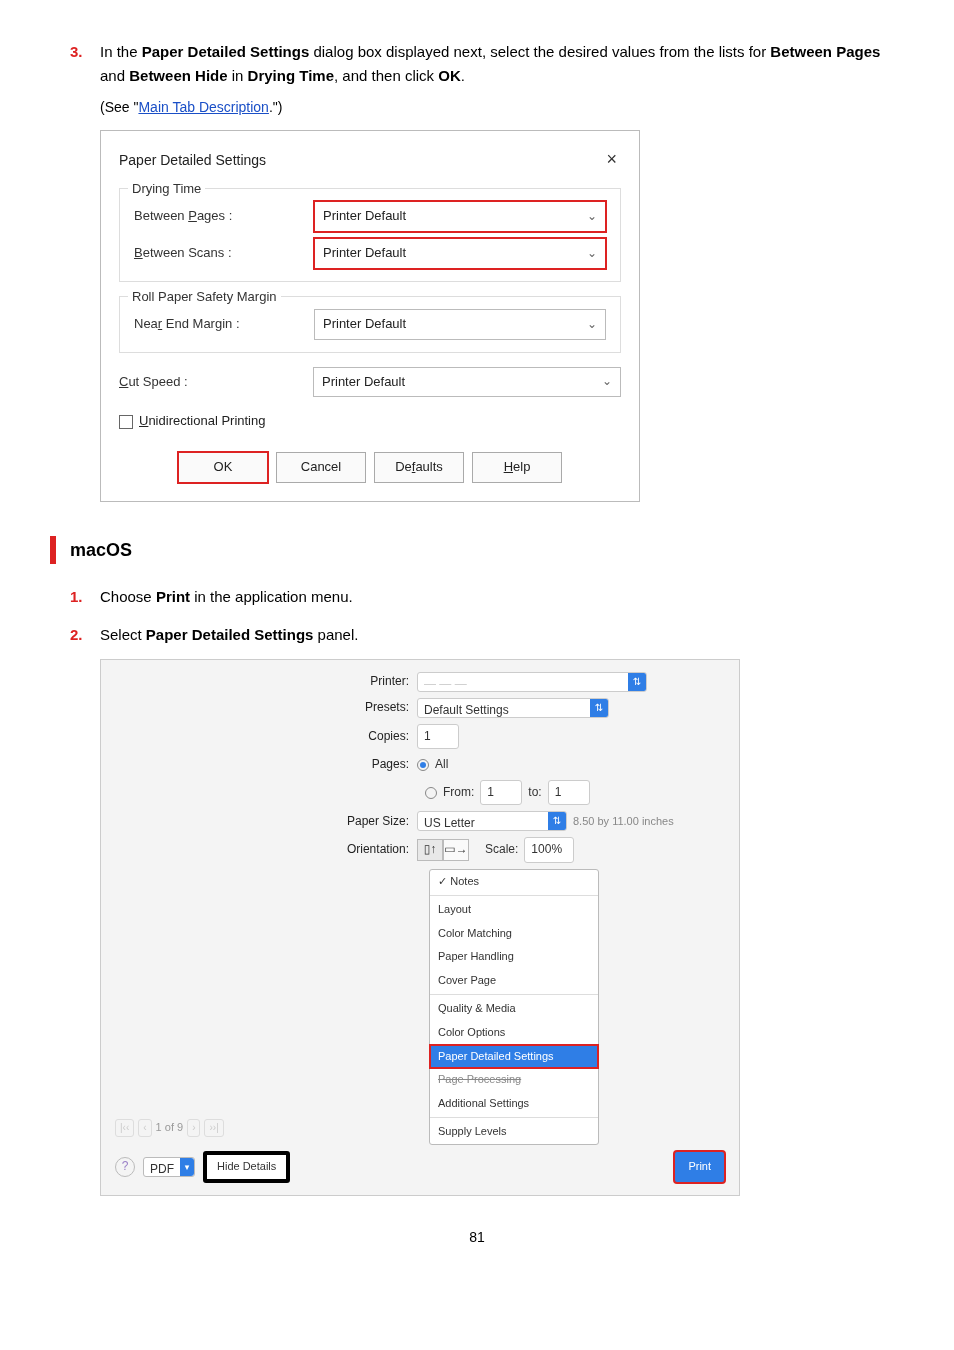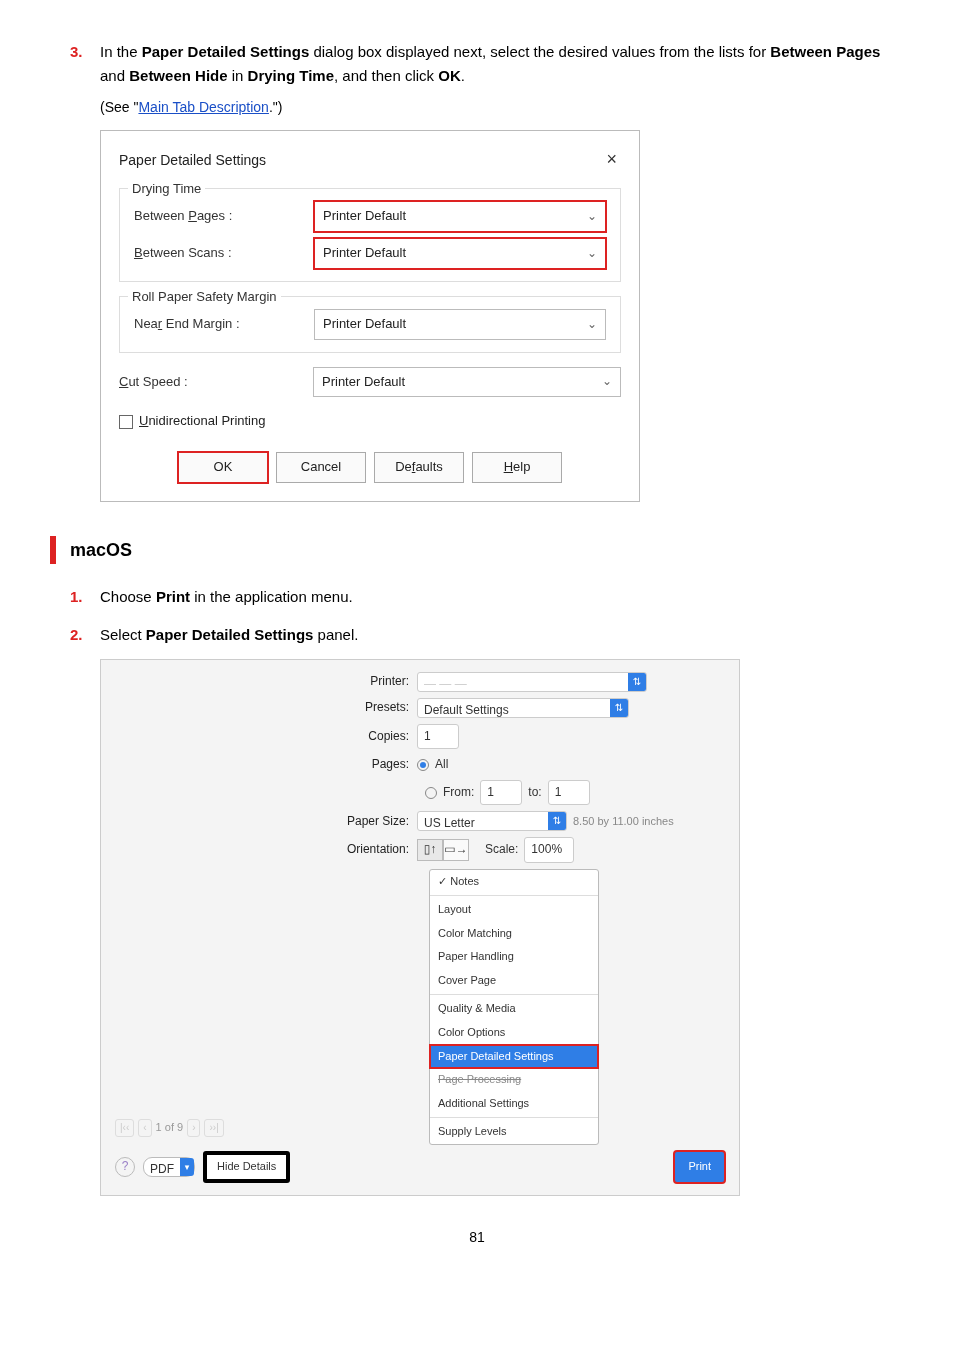--- a/index.html
+++ b/index.html
@@ -77,21 +77,21 @@
   .mac-dd-panel .check::before { content: "✓ "; }
   .mac-dd-panel .hl { background: #2f7ee6; color: #fff; outline: 2px solid #d22; outline-offset: -1px; }
   .mac-dd-panel .strike { color: #888; text-decoration: line-through; }
 
   .mac-bottom { display: flex; align-items: center; padding: 6px 14px 12px 14px; gap: 8px; }
   .help-circle { width: 20px; height: 20px; border: 1px solid #bbb; border-radius: 50%; color: #9a7fc7; display: flex; align-items: center; justify-content: center; font-size: 12px; }
   .mac-btn { border: 4px solid #000000; border-radius: 3px; padding: 3px 10px; background: #fff; font-size: 11px; }
   .mac-btn.primary { background: #2f7ee6; color: #fff; border-color: #2f7ee6; }
   .mac-btn.red-o { outline: 2px solid #d22; outline-offset: -1px; }
   .small-chev { background: #2f7ee6; color: #fff; width: 14px; display: inline-flex; align-items: center; justify-content: center; font-size: 9px; border-top-right-radius: 3px; border-bottom-right-radius: 3px; }
-  .pdf-btn { display: flex; border: 1px solid #bbb; border-radius: 9px; background: #fff; height: 20px; align-items: stretch; }
+  .pdf-btn { display: flex; border: 1px solid #bbb; border-radius: 3px; background: #fff; height: 20px; align-items: stretch; }
   .pdf-btn span.t { padding: 2px 6px; }
 
   .page-num { text-align: center; margin-top: 30px; font-size: 14px; }
 </style>
 </head>
 <body>
 
 <div class="step">
   <div class="num">3.</div>
   <div class="txt">
@@ -193,21 +193,21 @@
     <div class="mac-form">
       <div class="mac-row">
         <div class="mlbl">Printer:</div>
         <div class="mac-select" style="width:230px;">
           <span class="val" style="color:#ccc;">— — —</span>
           <span class="mac-chev">⇅</span>
         </div>
       </div>
       <div class="mac-row">
         <div class="mlbl">Presets:</div>
-        <div class="mac-select" style="width:212px;">
+        <div class="mac-select" style="width:192px;">
           <span class="val">Default Settings</span>
           <span class="mac-chev">⇅</span>
         </div>
       </div>
       <div class="mac-row">
         <div class="mlbl">Copies:</div>
         <div class="mac-input">1</div>
       </div>
       <div class="mac-row">
         <div class="mlbl">Pages:</div>

